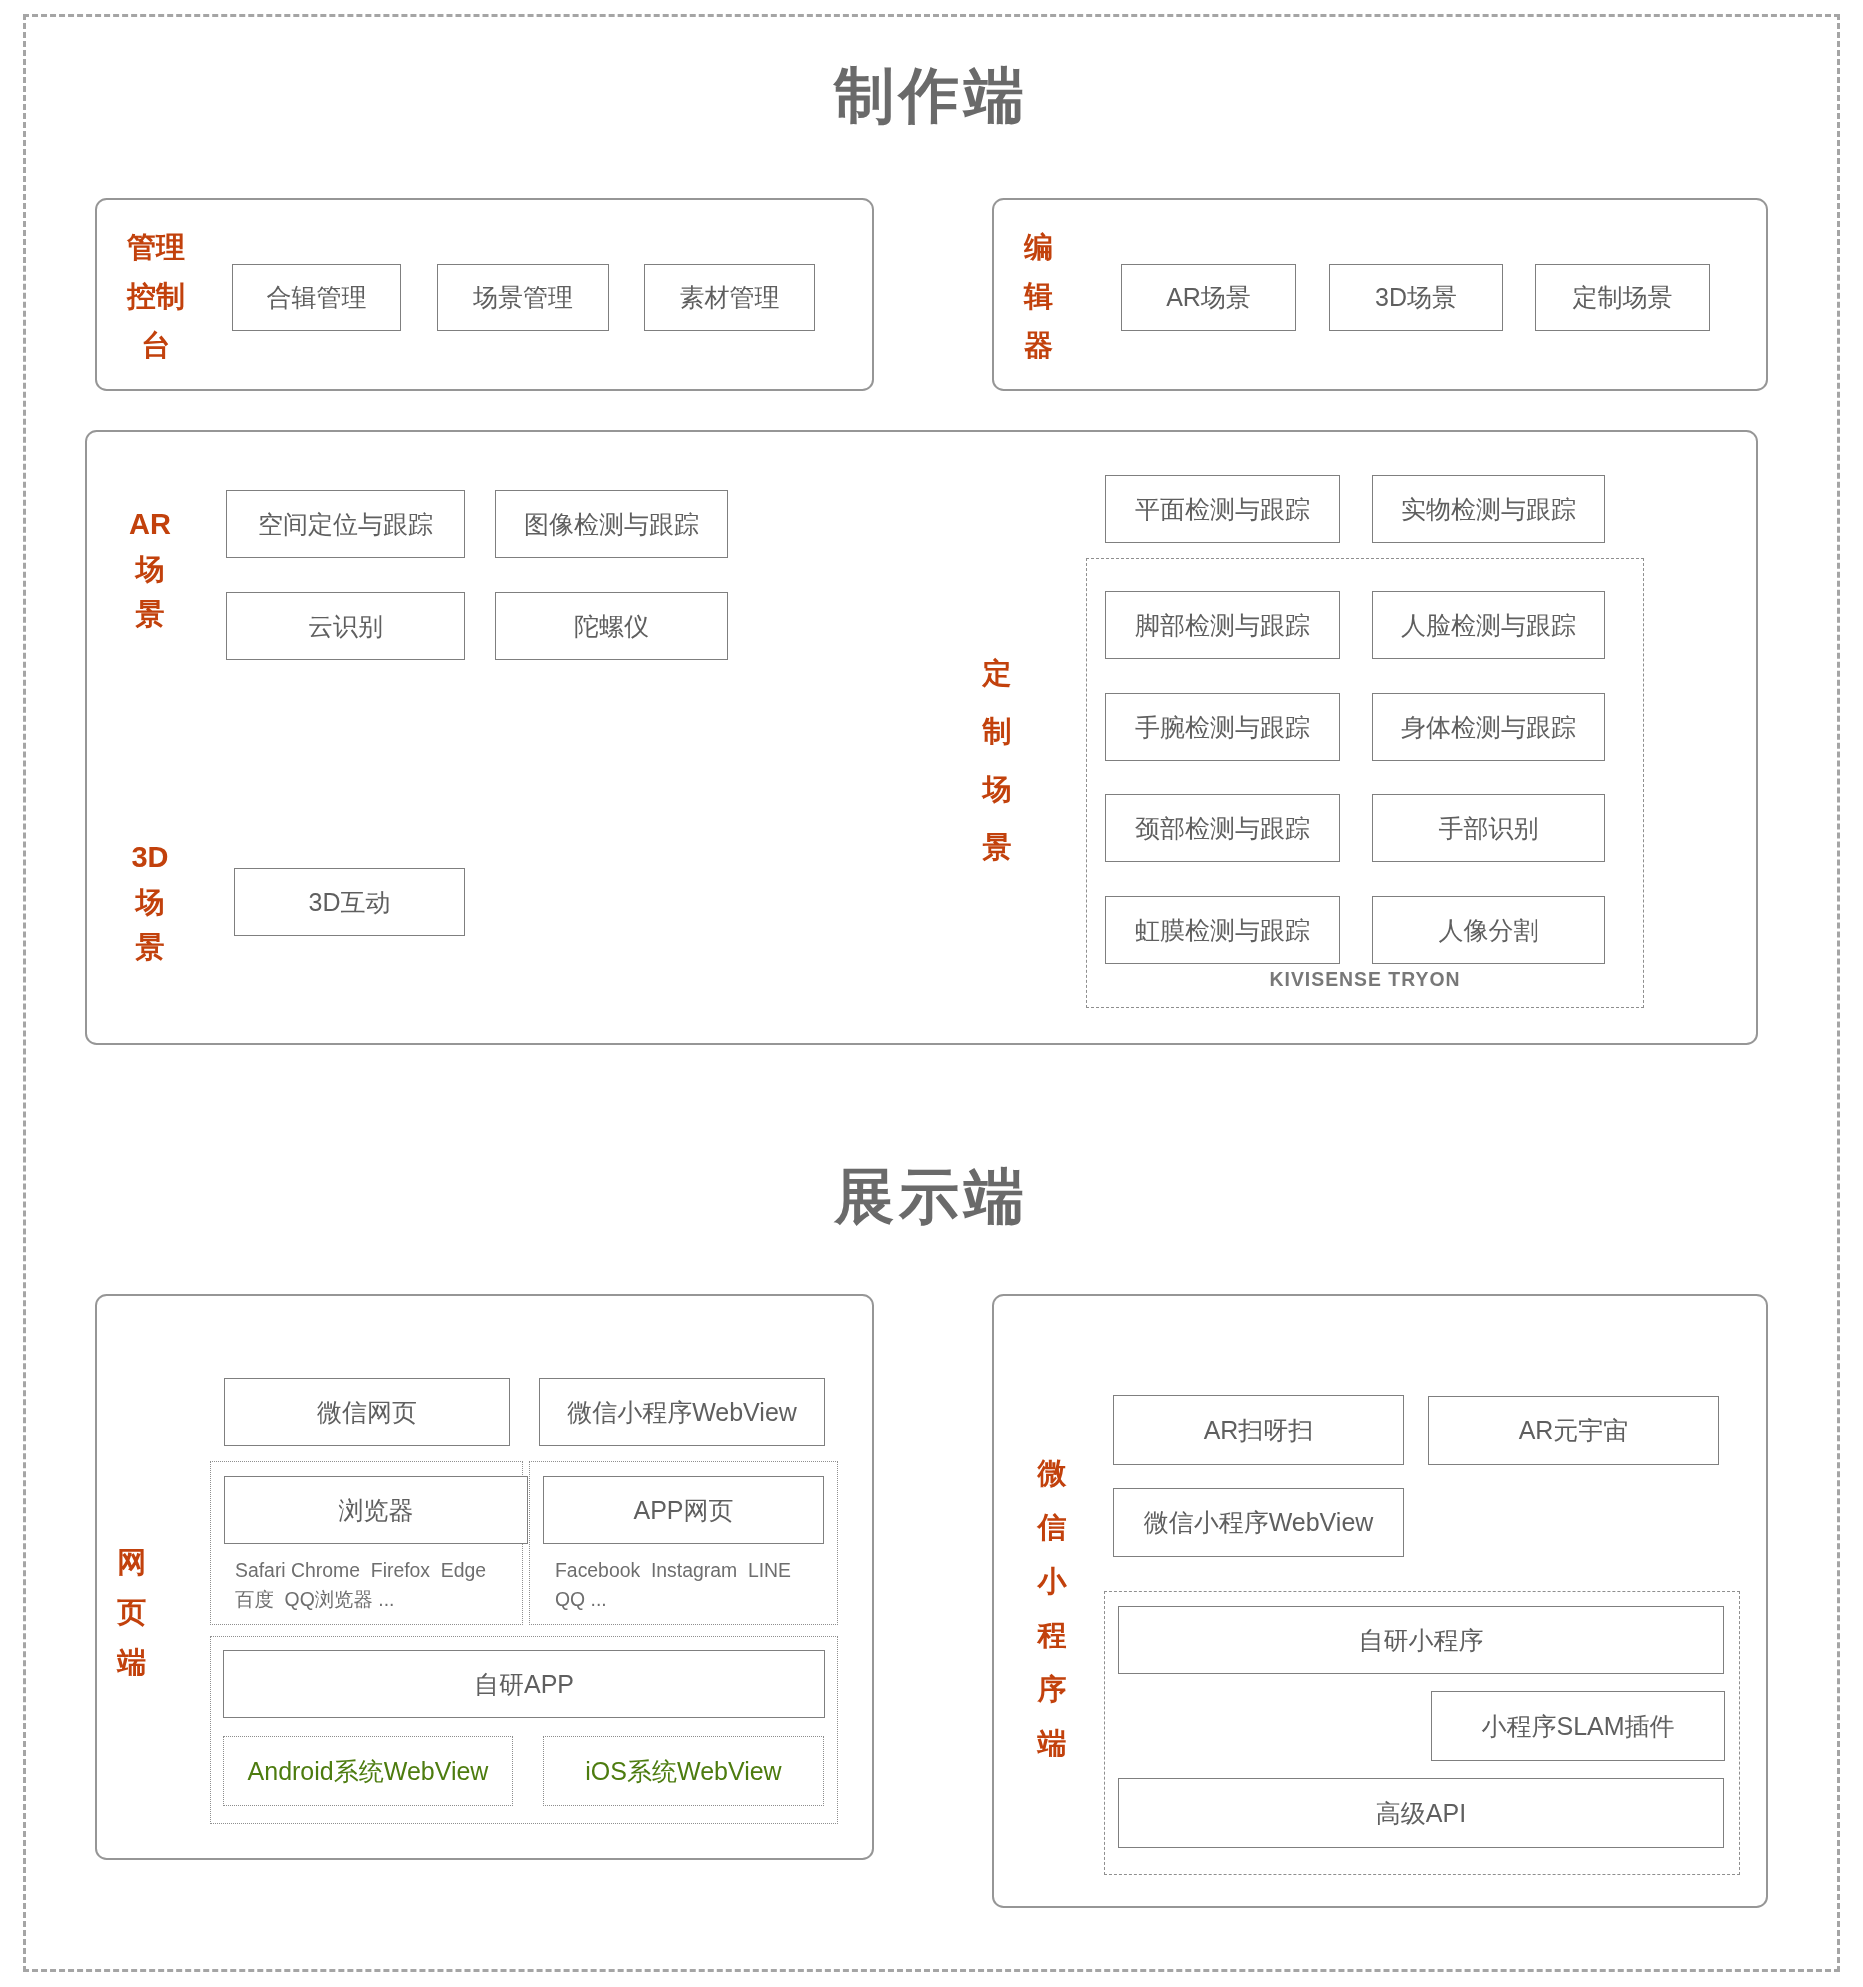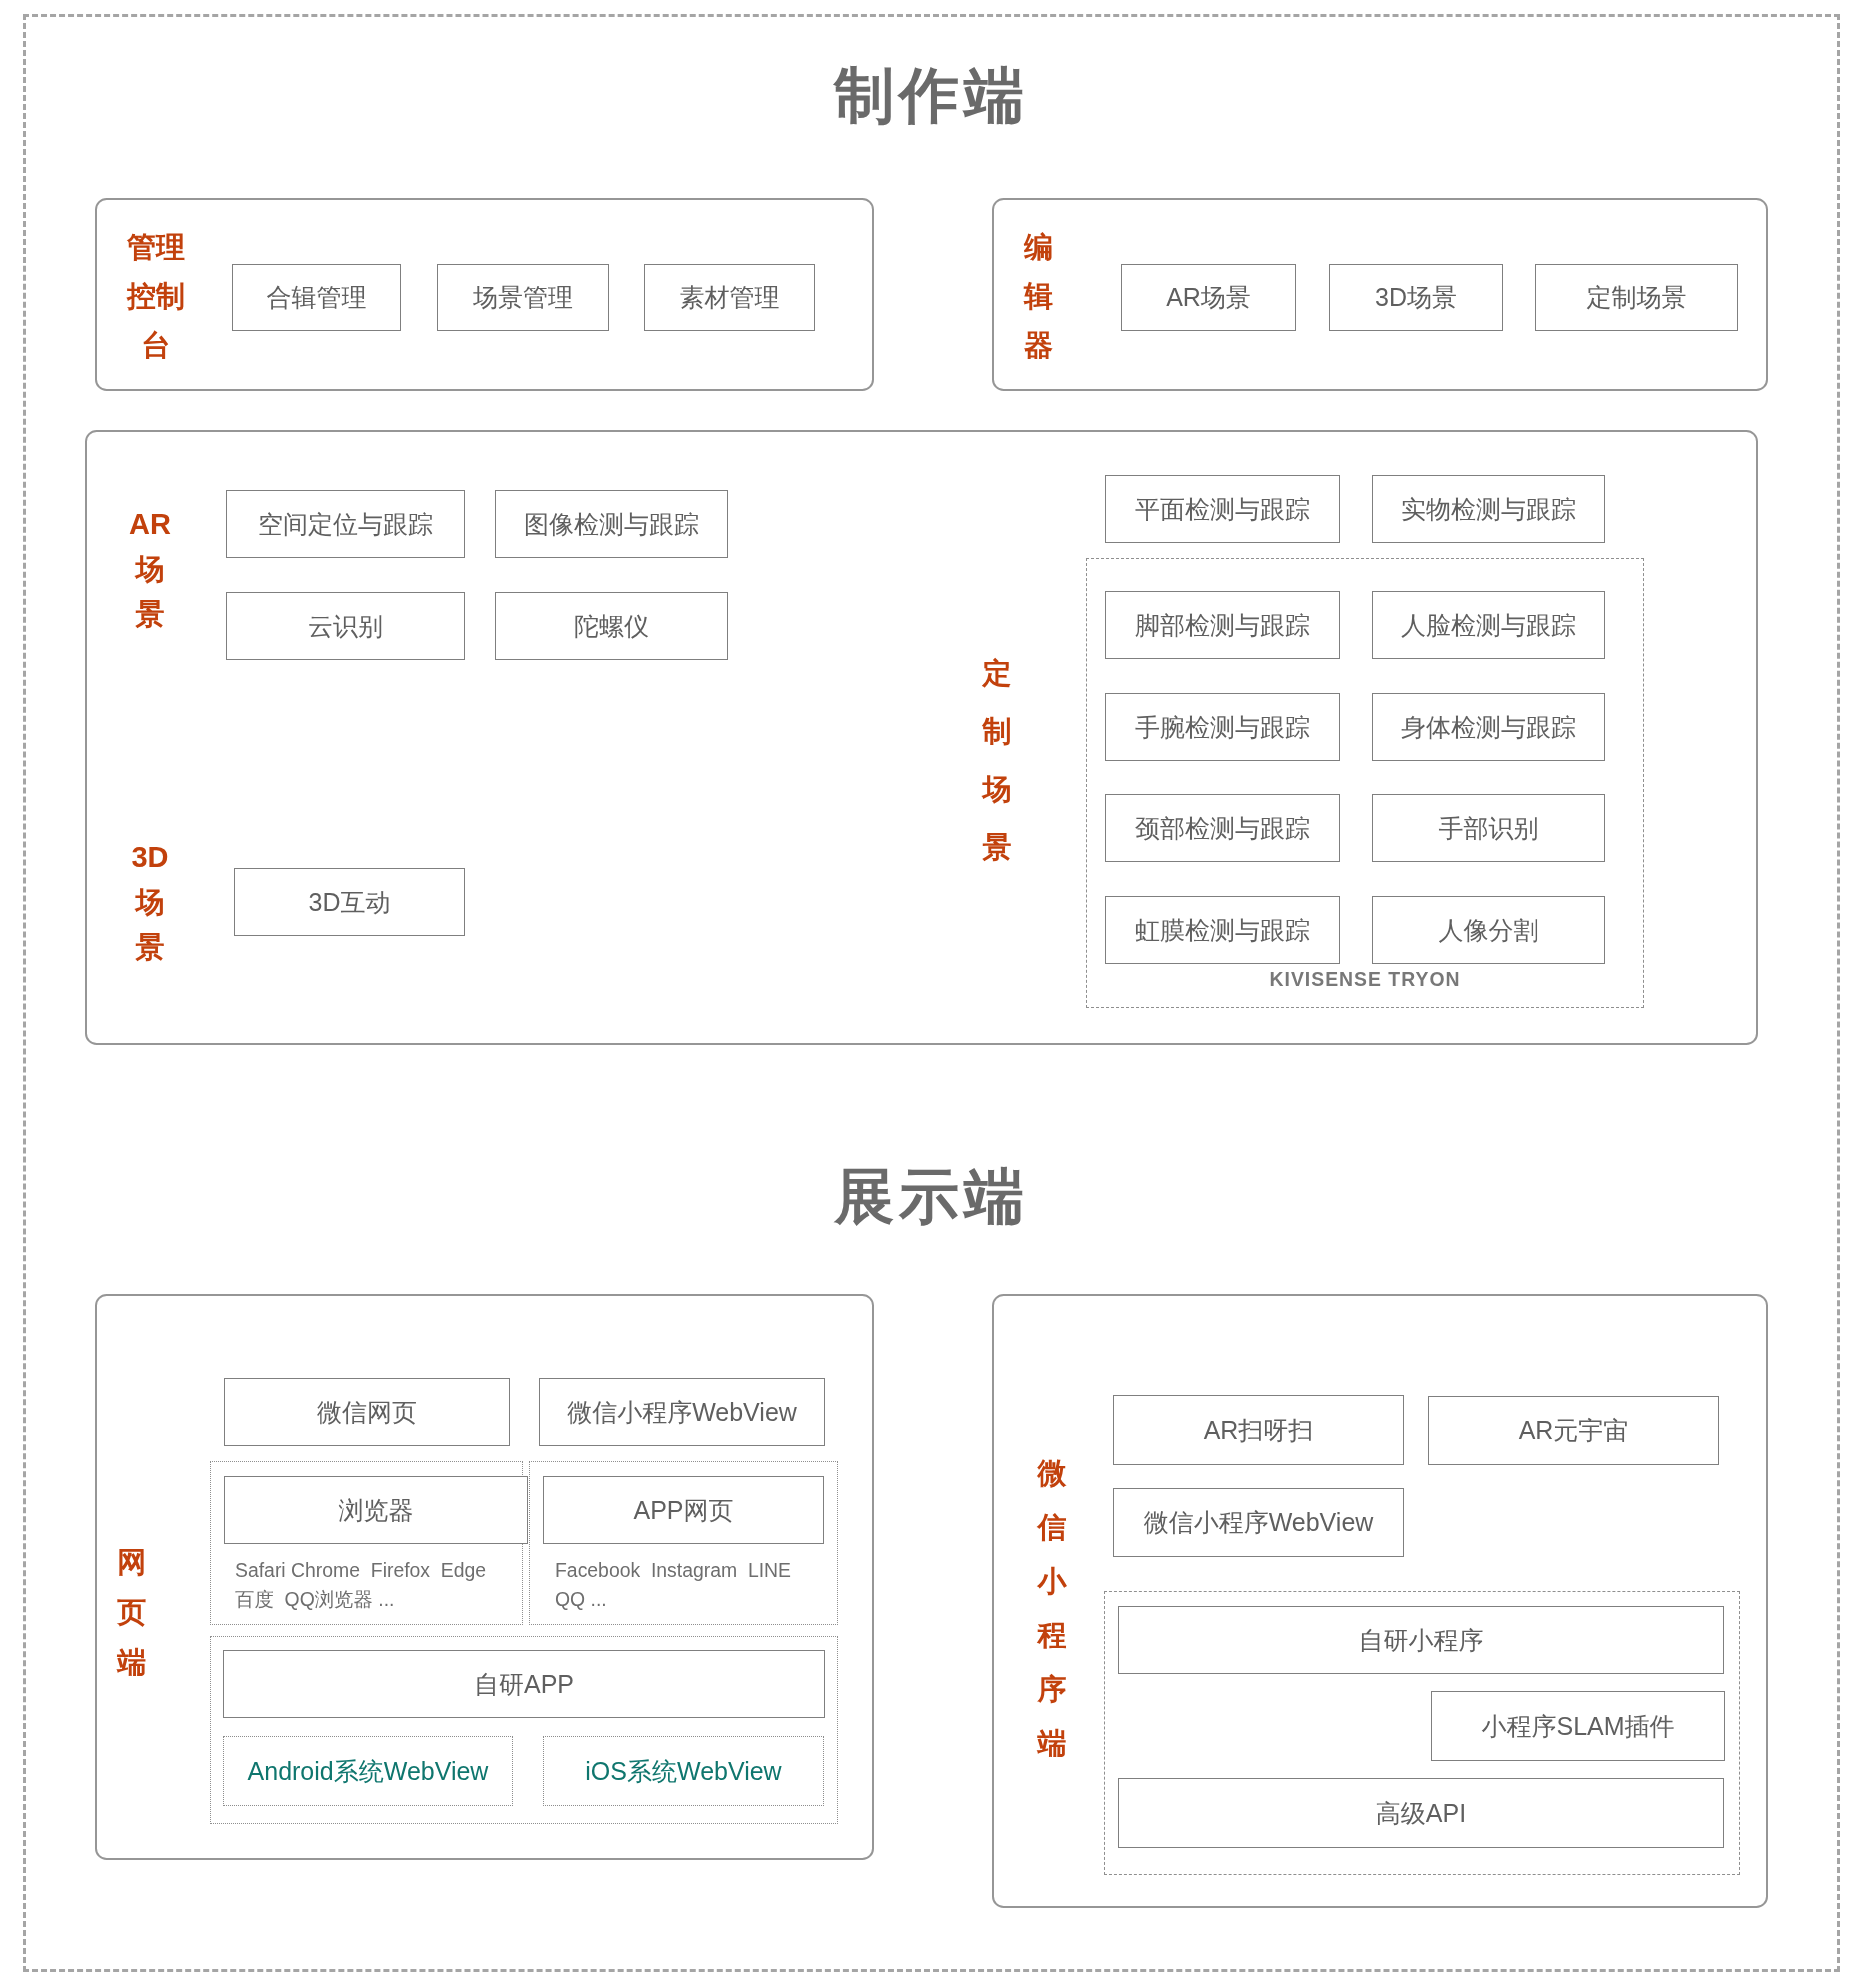--- a/index.html
+++ b/index.html
@@ -21,21 +21,21 @@
     position:absolute; border:2.9px solid #969696; border-radius:11.6px; background:#fff;
   }
   .box {
     position:absolute; border:1.9px solid #7f7f7f; background:#fff;
     display:flex; align-items:center; justify-content:center;
     font-size:25px; color:#5f5f5f; text-align:center;
   }
   .dotted-box {
     position:absolute; border:1.9px dotted #8d8d8d; background:#fff;
     display:flex; align-items:center; justify-content:center;
-    font-size:25px; color:#0f766e; text-align:center;
+    font-size:25px; color:#4d7c0f; text-align:center;
   }
   .group-dashed { position:absolute; border:1.9px dashed #8f8f8f; }
   .group-dotted { position:absolute; border:1.9px dotted #8f8f8f; }
   .vlabel {
     position:absolute; font-size:29px; font-weight:600; color:#c2410c;
     white-space:pre-line; line-height:49px; text-align:center;
   }
   .caption {
     position:absolute; font-size:19.4px; color:#6e6e6e; line-height:29px;
     white-space:pre-wrap;
@@ -61,21 +61,21 @@
     <div class="box" style="left:340px; top:64px; width:172px; height:67px;">场景管理</div>
     <div class="box" style="left:547px; top:64px; width:171px; height:67px;">素材管理</div>
   </div>
 
   <div class="panel" style="left:992px; top:198px; width:776px; height:193px;">
     <div class="vlabel" style="left:25px; top:23px; width:39px;">编
 辑
 器</div>
     <div class="box" style="left:127px; top:64px; width:175px; height:67px;">AR场景</div>
     <div class="box" style="left:335px; top:64px; width:174px; height:67px;">3D场景</div>
-    <div class="box" style="left:541px; top:64px; width:203px; height:67px;">定制场景</div>
+    <div class="box" style="left:541px; top:64px; width:175px; height:67px;">定制场景</div>
   </div>
 
   <div class="panel" style="left:85px; top:430px; width:1673px; height:615px;">
 
     <div class="vlabel" style="left:29px; top:70px; width:68px; line-height:45px;">AR
 场
 景</div>
     <div class="box" style="left:139px; top:58px; width:239px; height:68px;">空间定位与跟踪</div>
     <div class="box" style="left:408px; top:58px; width:233px; height:68px;">图像检测与跟踪</div>
     <div class="box" style="left:139px; top:160px; width:239px; height:68px;">云识别</div>

